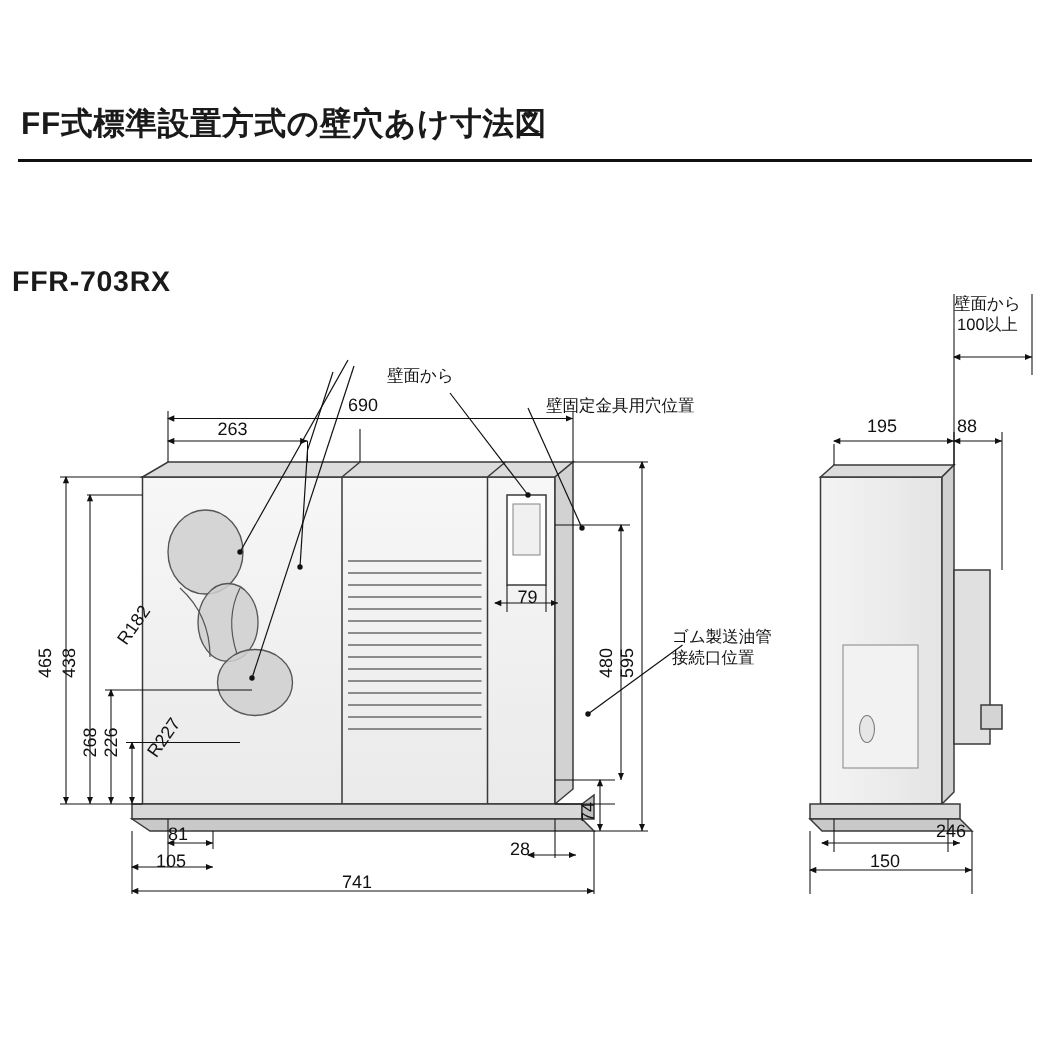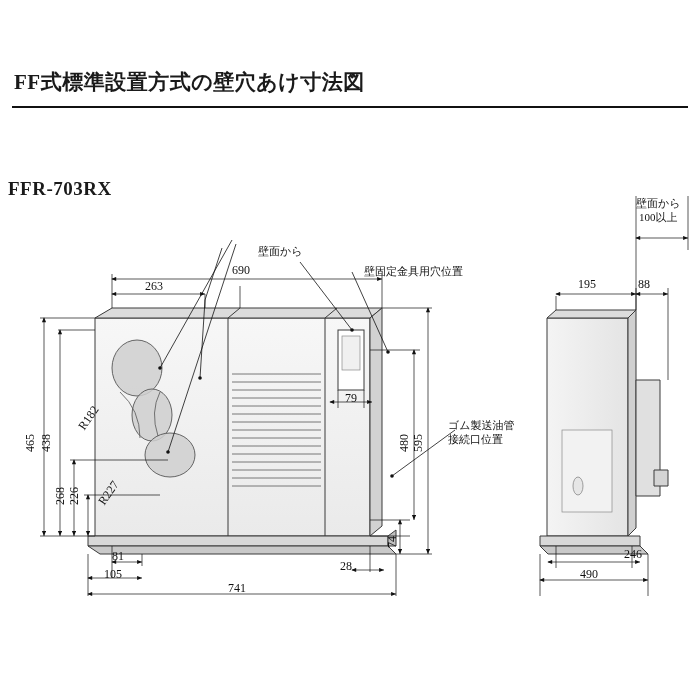--- a/index.html
+++ b/index.html
@@ -5,21 +5,21 @@
   html, body {
     margin: 0;
     padding: 0;
     background: #ffffff;
   }
   #page {
     position: relative;
     width: 700px;
     height: 700px;
     background: #ffffff;
-    font-family: Liberation Serif, serif;
+    font-family: Liberation Sans, sans-serif;
     color: #1a1a1a;
     overflow: hidden;
   }
   #title {
     position: absolute;
     left: 14px;
     top: 68px;
     font-size: 21px;
     font-weight: bold;
     letter-spacing: 0.5px;
@@ -263,15 +263,15 @@
   <div class="dim v" style="left:76px; top:425px; transform:rotate(-55deg);">R182</div>
   <div class="dim v" style="left:96px; top:500px; transform:rotate(-55deg);">R227</div>
 
   <div class="dim v" style="left:412px; top:452px; transform:rotate(-90deg);">595</div>
   <div class="dim v" style="left:398px; top:452px; transform:rotate(-90deg);">480</div>
   <div class="dim v" style="left:386px; top:548px; transform:rotate(-90deg);">74</div>
 
   <div class="dim" style="left:578px; top:278px;">195</div>
   <div class="dim" style="left:638px; top:278px;">88</div>
   <div class="dim" style="left:580px; top:548px;margin-left:44px;">246</div>
-  <div class="dim" style="left:580px; top:568px;">490</div>
+  <div class="dim" style="left:580px; top:568px;">150</div>
 
 </div>
 
 </body></html>

